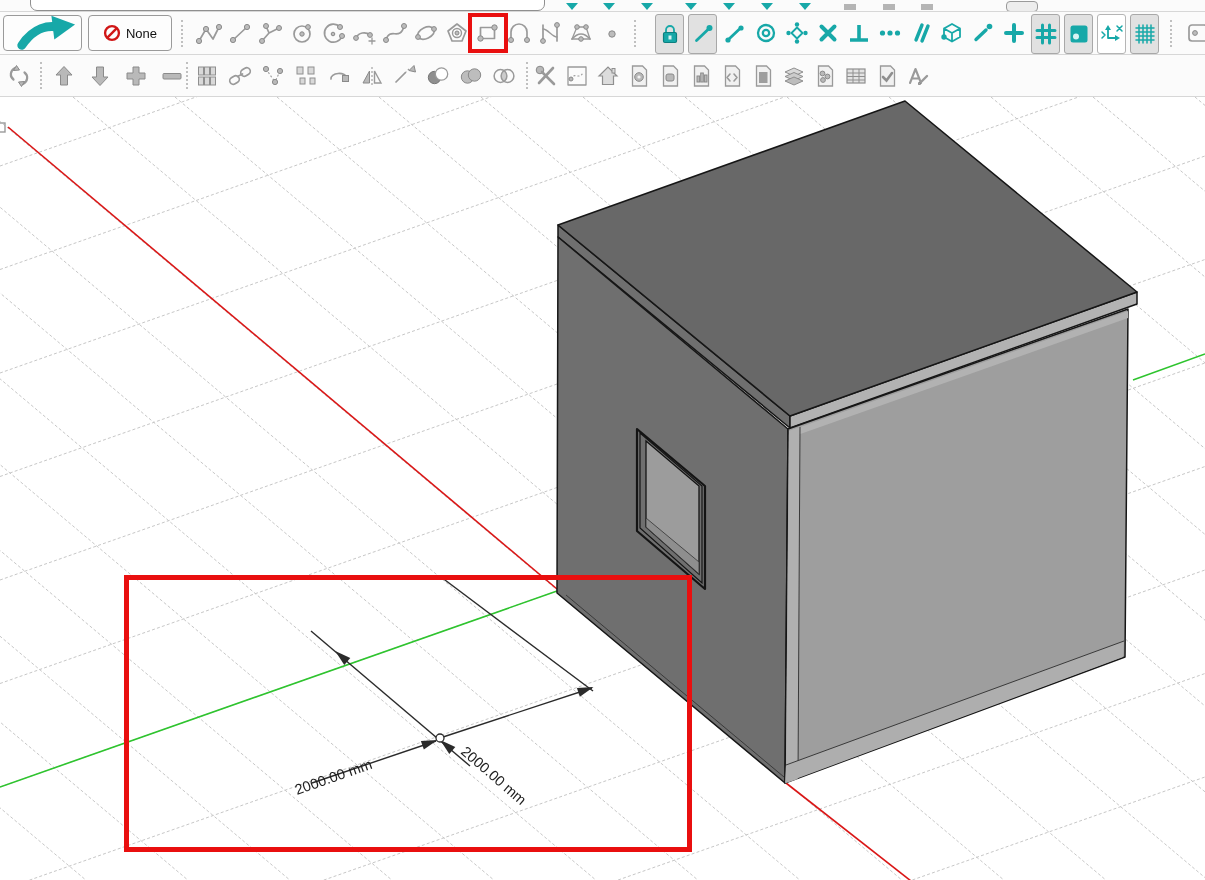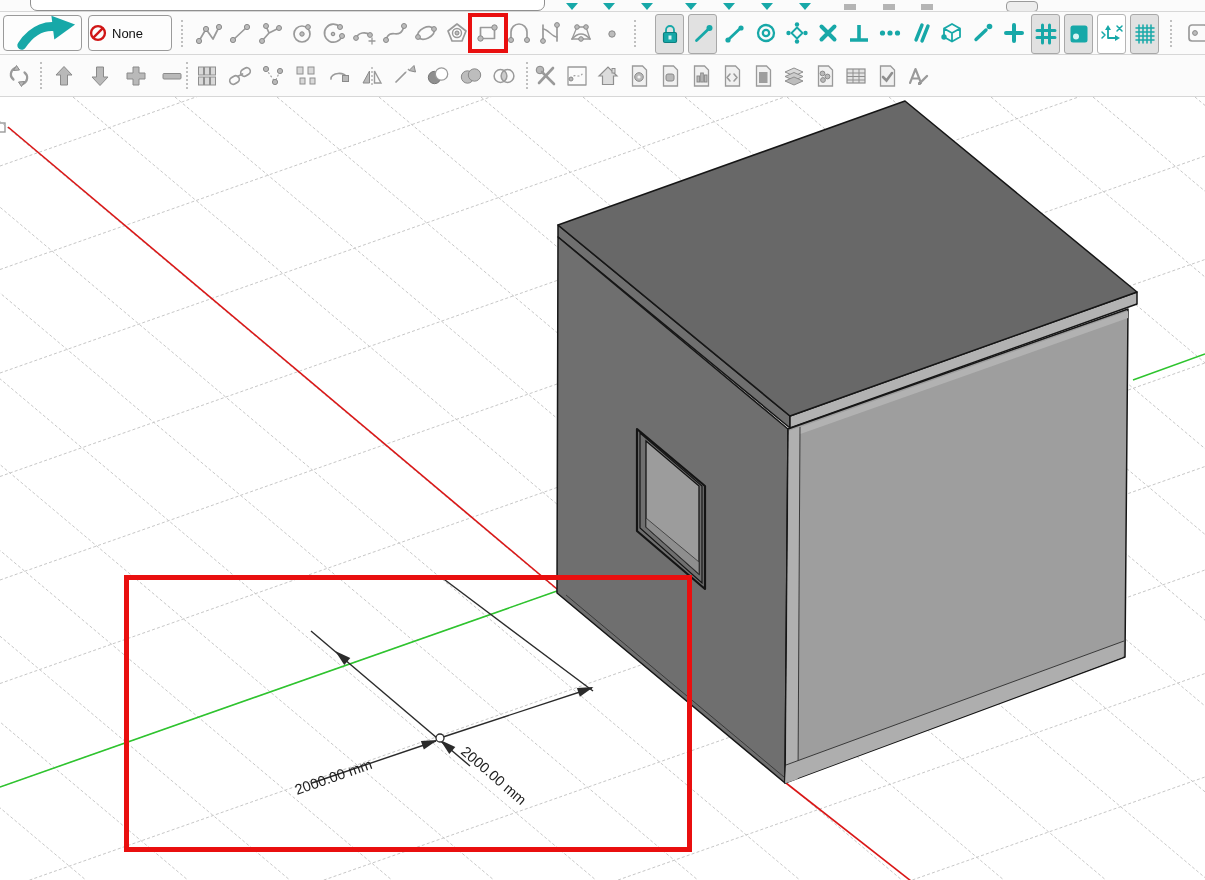--- a/index.html
+++ b/index.html
@@ -11,21 +11,21 @@
   .row1{position:absolute;left:0;top:11px;width:1205px;height:43px;border-top:1px solid #d7d7d7;overflow:hidden}
   .row2{position:absolute;left:0;top:54px;width:1205px;height:42px;border-top:1px solid #d7d7d7;overflow:hidden}
   .vp-wrap{position:absolute;left:0;top:96px;width:1205px;height:784px;border-top:1px solid #d7d7d7;background:#fff}
   .inputstub{position:absolute;left:30px;top:-19px;width:513px;height:28px;background:#fff;
              border:1.5px solid #8f8f8f;border-radius:7px}
   .stub{position:absolute;top:3px;width:0;height:0;border-left:6px solid transparent;
         border-right:6px solid transparent;border-top:7px solid #17a8a8}
   .gstub{position:absolute;top:4px;width:12px;height:6px;background:#b5b5b5}
   .rstub{position:absolute;top:1px;width:30px;height:9px;border:1.5px solid #9a9a9a;border-radius:4px;background:#ededed}
   .btn{position:absolute;top:3px;height:36px;border:1px solid #9a9a9a;border-radius:4px;background:#fdfdfd;
-       display:flex;align-items:center;justify-content:flex-start;gap:5px;box-sizing:border-box}
+       display:flex;align-items:center;justify-content:center;gap:5px;box-sizing:border-box}
   .btn2txt{font-size:13px;color:#111}
   .vsep{position:absolute;top:8px;width:0;height:27px;border-left:2px dotted #c0c0c0}
   .iconrow{position:absolute;top:2px;display:flex;gap:4px}
   .icn{width:27px;height:38px;display:flex;align-items:center;justify-content:center;border-radius:3px}
   .icn svg{width:26px;height:26px;display:block}
   .on{background:#e1e1e1;border:1px solid #a8a8a8}
   .brd{border:1px solid #b5b5b5;background:#fff}
   
   .g{stroke:#9a9a9a;fill:none;stroke-width:1.7;stroke-linecap:round;stroke-linejoin:round}
   .nd{fill:#bcbcbc;stroke:#8a8a8a;stroke-width:1}

